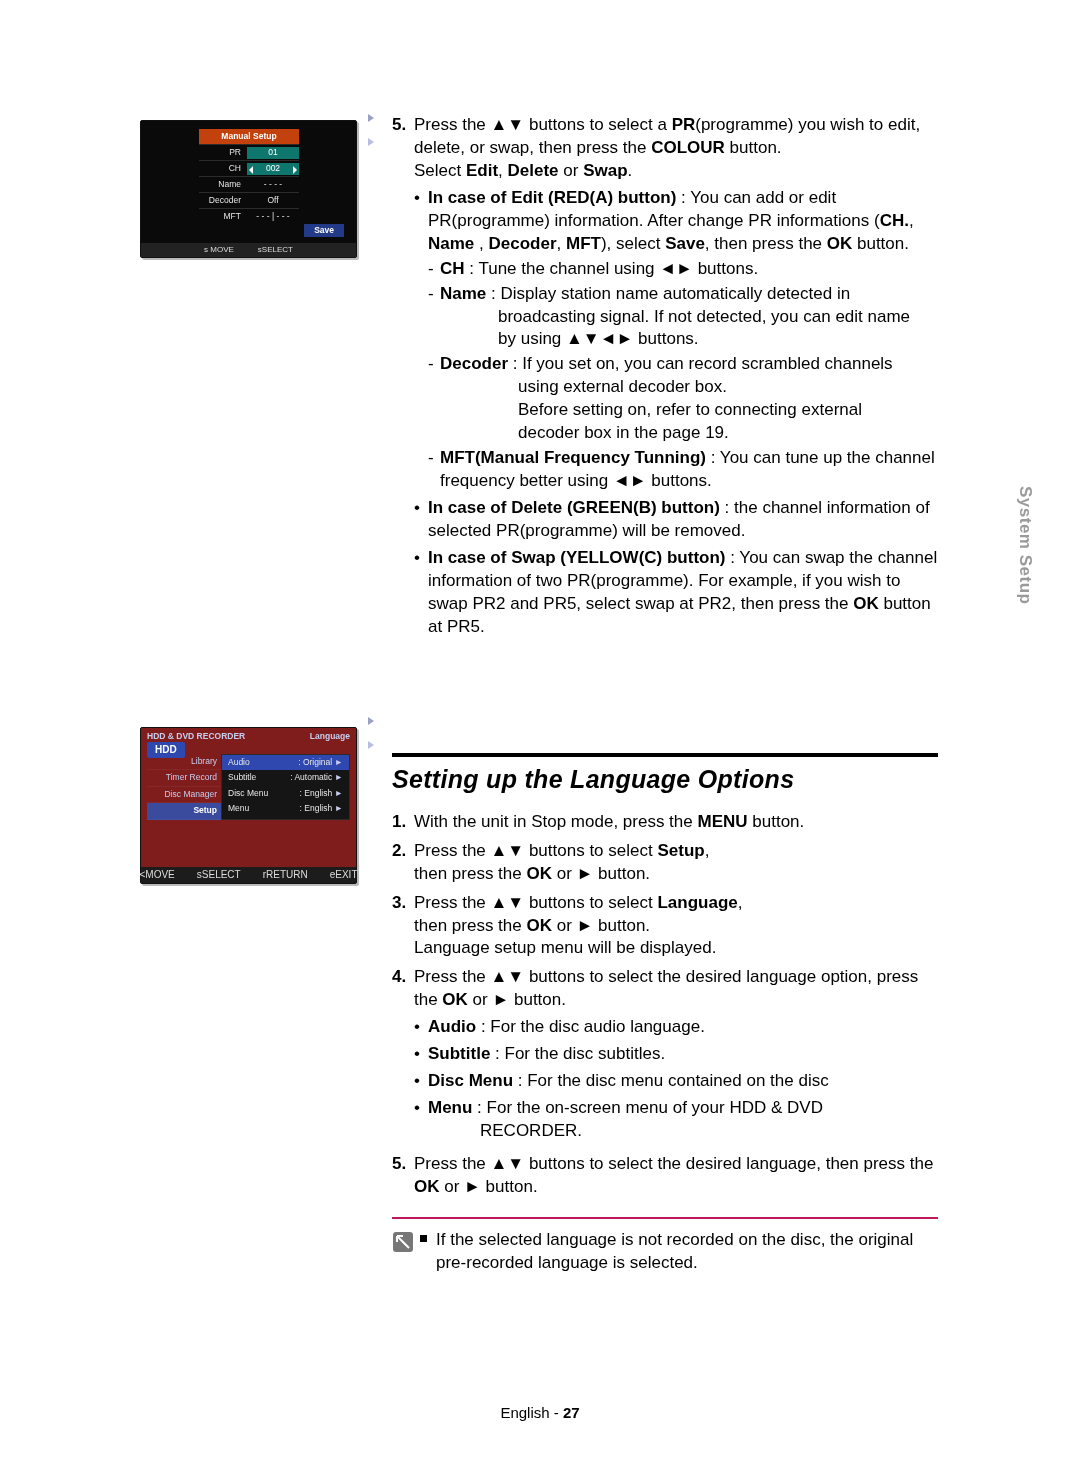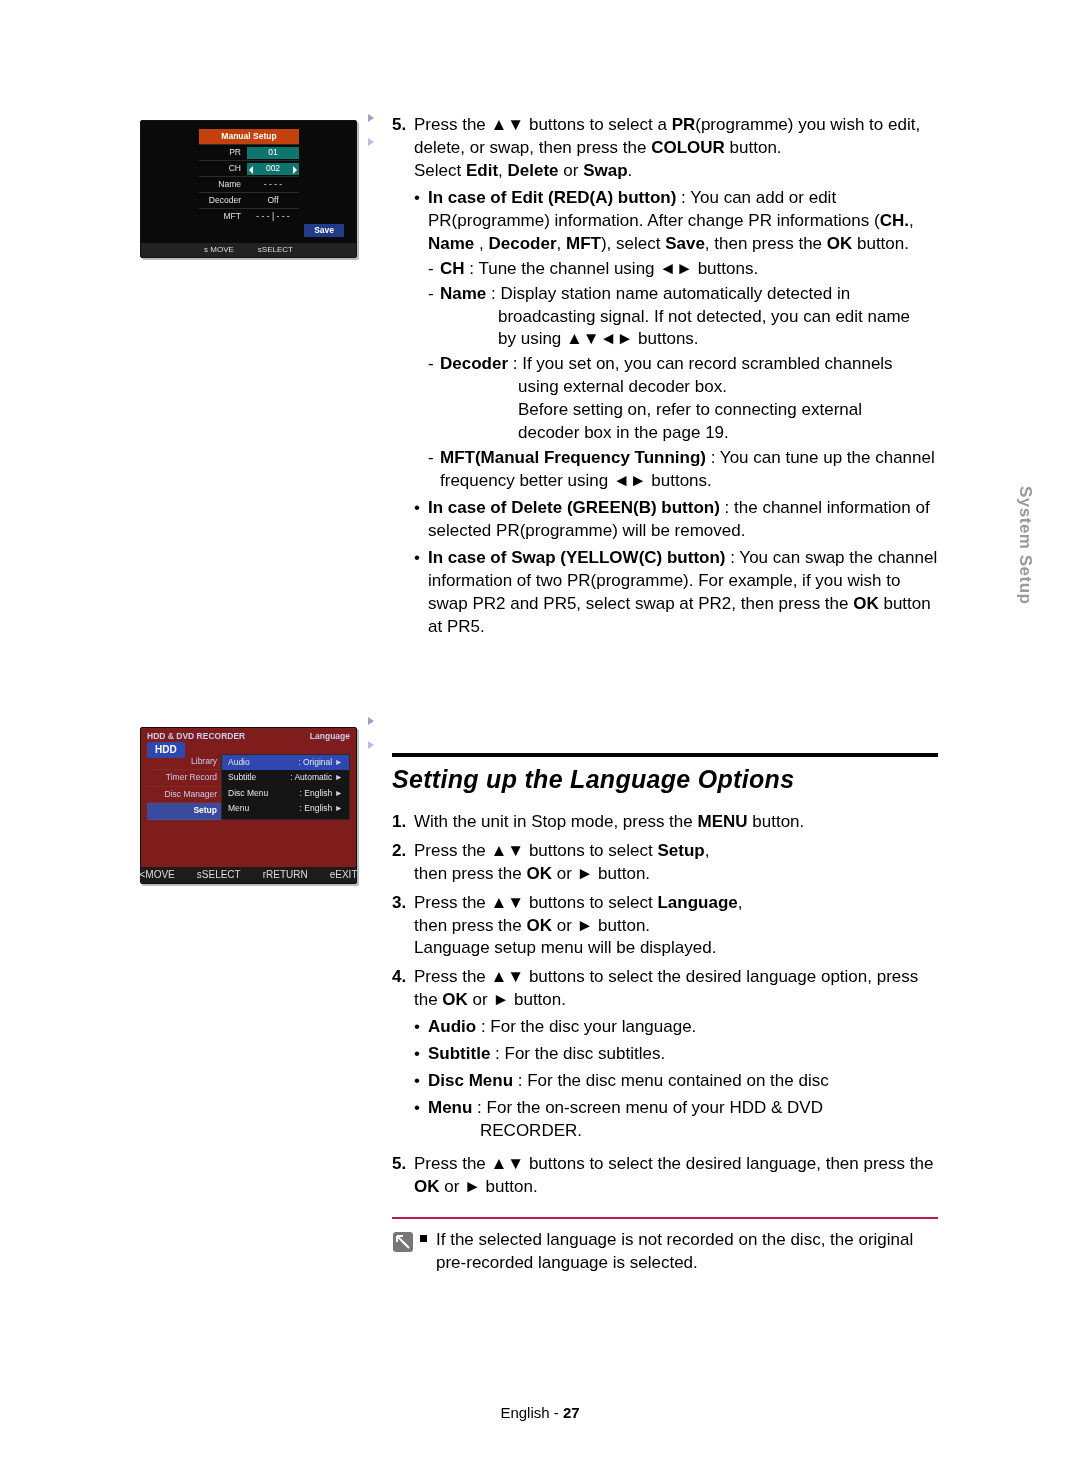--- a/index.html
+++ b/index.html
@@ -412,21 +412,21 @@
     <div class="txt"><span>Press the ▲▼ buttons to select </span><b>Language</b><span>,</span><br>
     <span>then press the </span><b>OK</b><span> or ► button.</span><br>
     <span>Language setup menu will be displayed.</span></div>
     </div>
 
   <div class="step">
       <div class="num">4.</div>
     <div class="txt">
       <span>Press the ▲▼ buttons to select the desired language option, press the </span><b>OK</b><span> or ► button.</span>
       <ul class="bul">
-        <li><b>Audio</b><span> : For the disc your language.</span></li>
+        <li><b>Audio</b><span> : For the disc audio language.</span></li>
         <li><b>Subtitle</b><span> : For the disc subtitles.</span></li>
         <li><b>Disc Menu</b><span> : For the disc menu contained on the disc</span></li>
         <li><b>Menu</b><span> : For the on-screen menu of your HDD &amp; DVD</span><br>
             <span style="padding-left:52px;">RECORDER.</span></li>
       </ul>
     </div>
     </div>
 
   <div class="step">
       <div class="num">5.</div>

